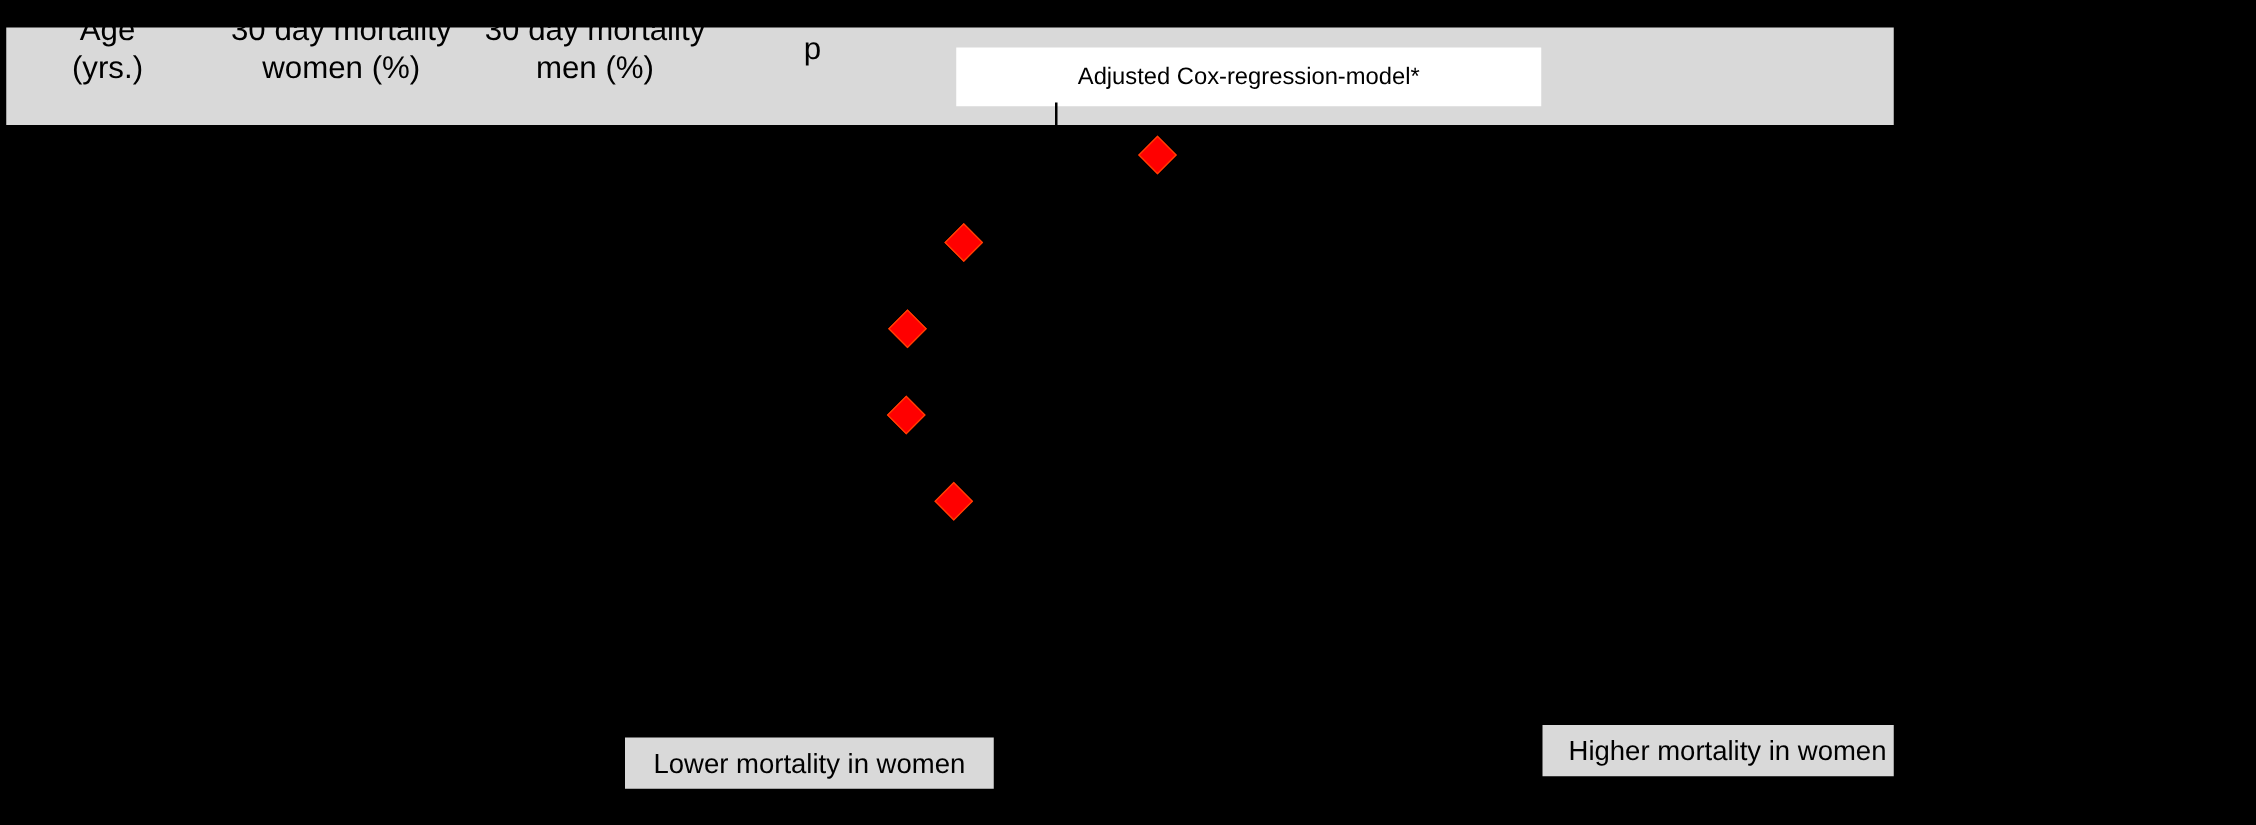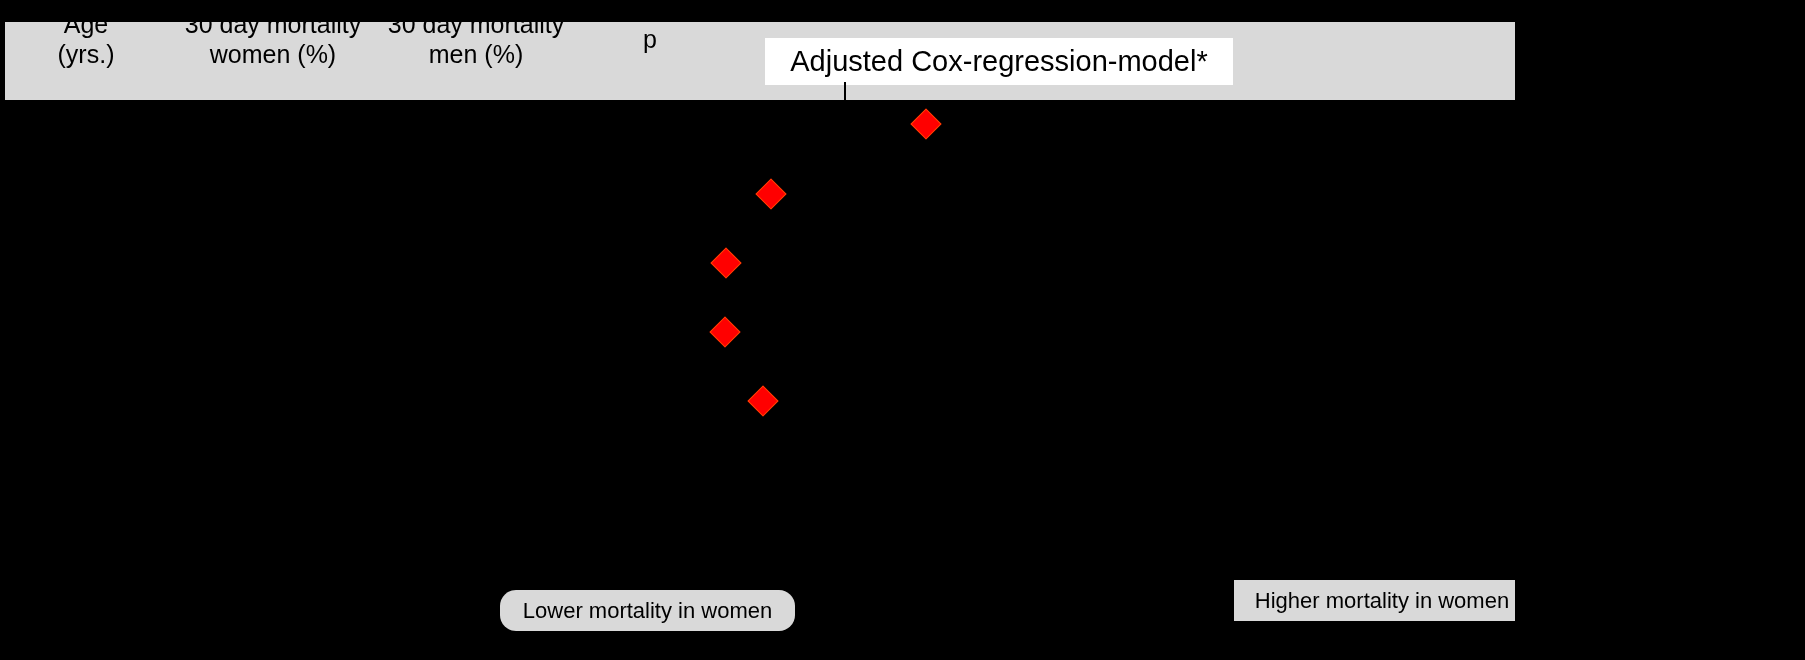--- a/index.html
+++ b/index.html
@@ -48,21 +48,21 @@
     position: absolute;
     left: 765px;
     top: 38px;
     width: 468px;
     height: 47px;
     background: #ffffff;
     display: flex;
     align-items: center;
     justify-content: center;
     color: #000000;
-    font-size: 29px;
+    font-size: 19px;
     white-space: nowrap;
   }
 
   
   .null-tick {
     position: absolute;
     left: 844px;
     top: 82px;
     width: 2px;
     height: 19px;
@@ -94,21 +94,21 @@
     position: absolute;
     background: #d9d9d9;
     color: #000000;
     font-size: 22px;
     display: flex;
     align-items: center;
     justify-content: center;
     white-space: nowrap;
     height: 41px;
   }
-  #dir-lower  { left: 500px;  top: 590px; width: 295px; border-radius: 16px; }
+  #dir-lower  { left: 500px;  top: 590px; width: 295px; }
   #dir-higher { left: 1234px; top: 580px; width: 296px; }
 </style>
 </head>
 <body>
 
 <div id="canvas">
 
   <div class="header-bar"></div>
 
   <div class="col-head" id="col-age" style="left: -64px; width: 300px;">

